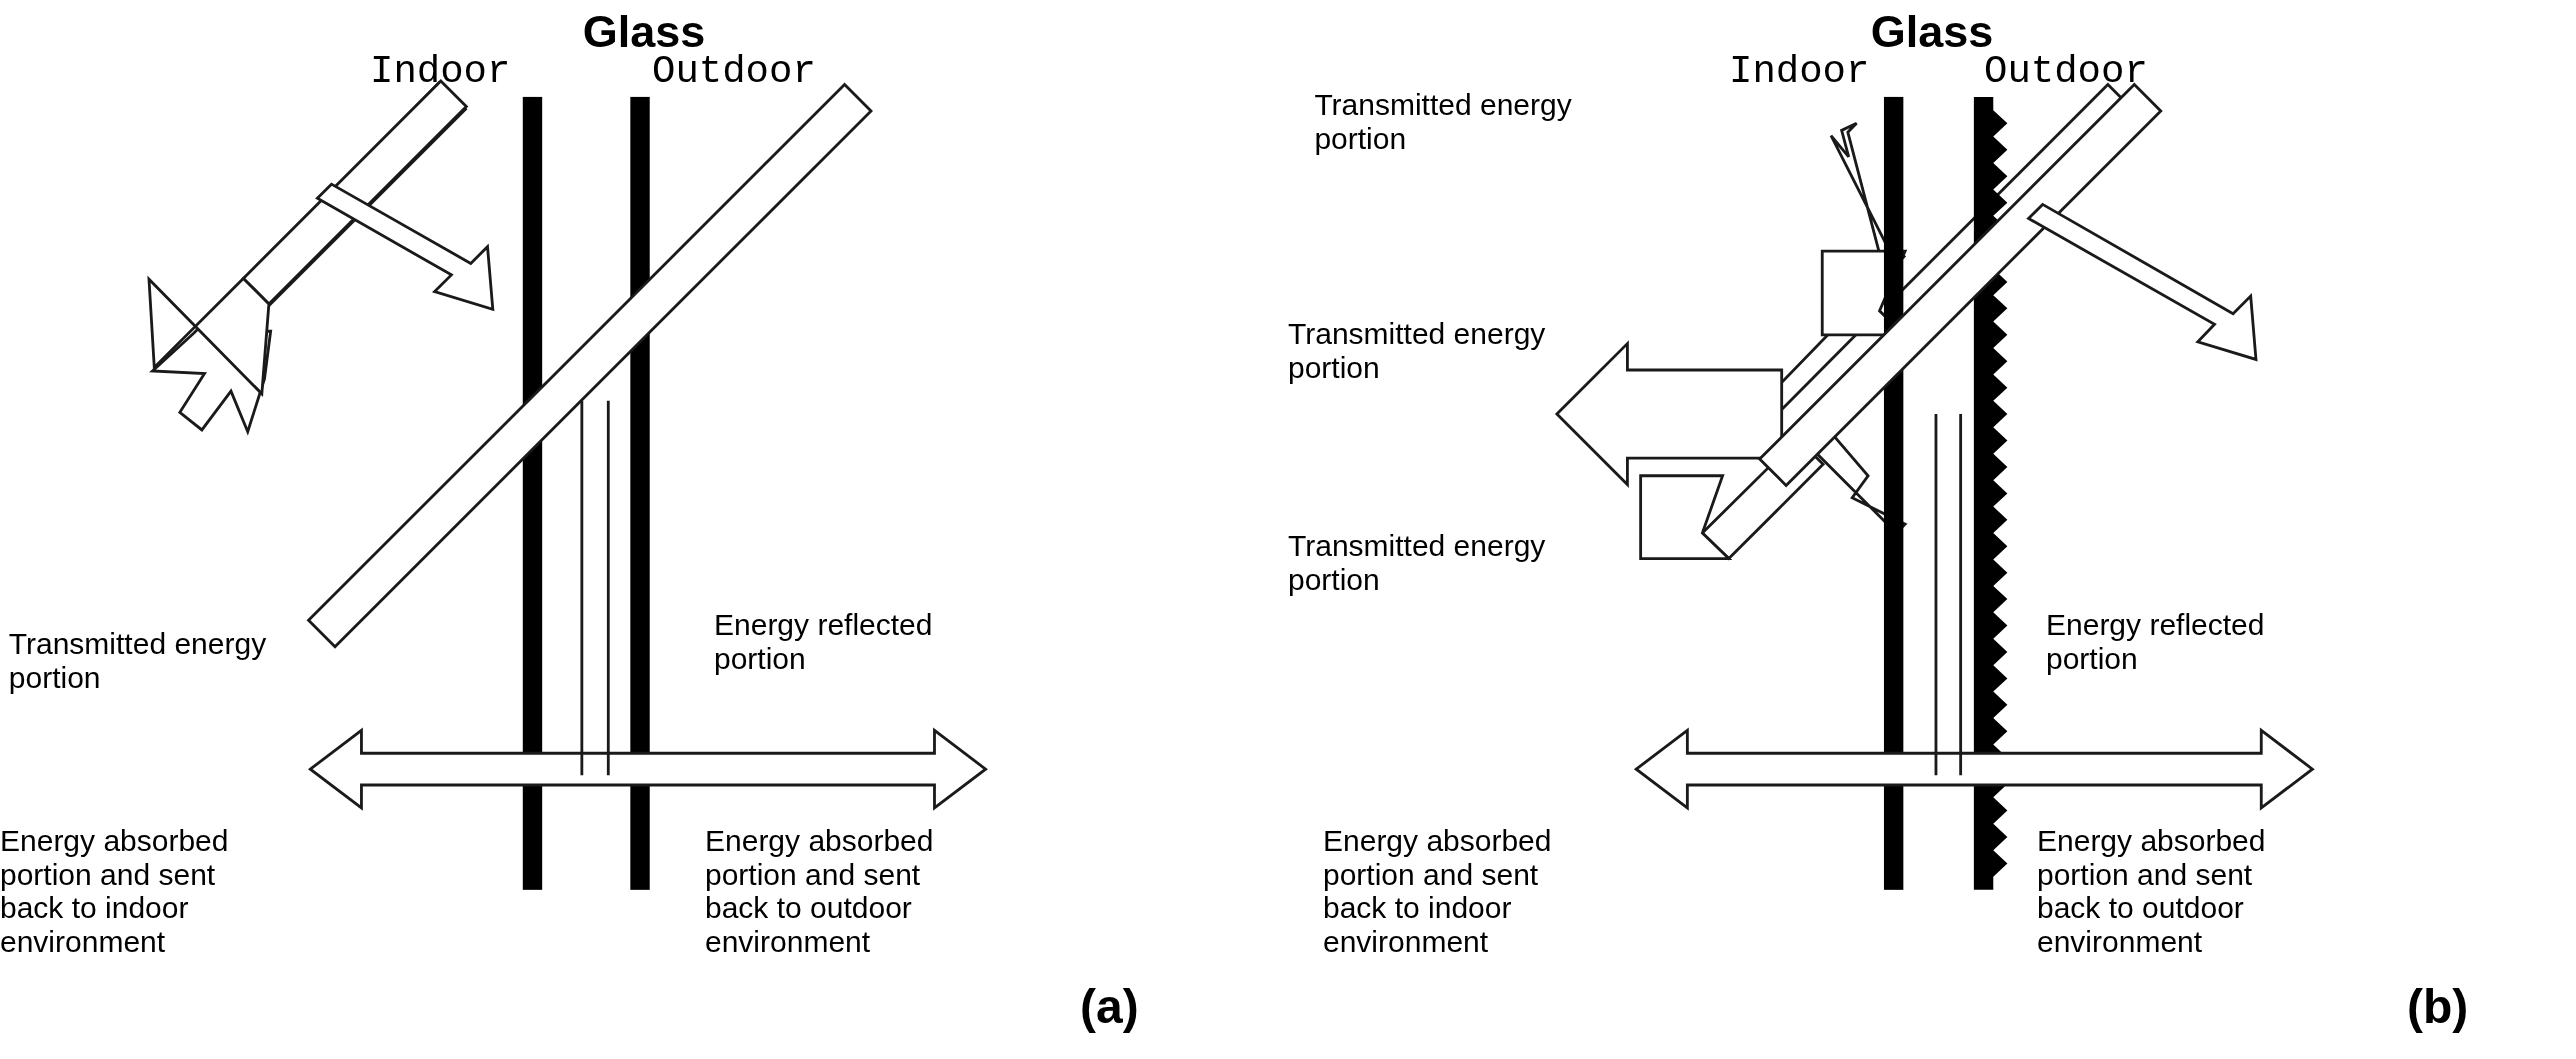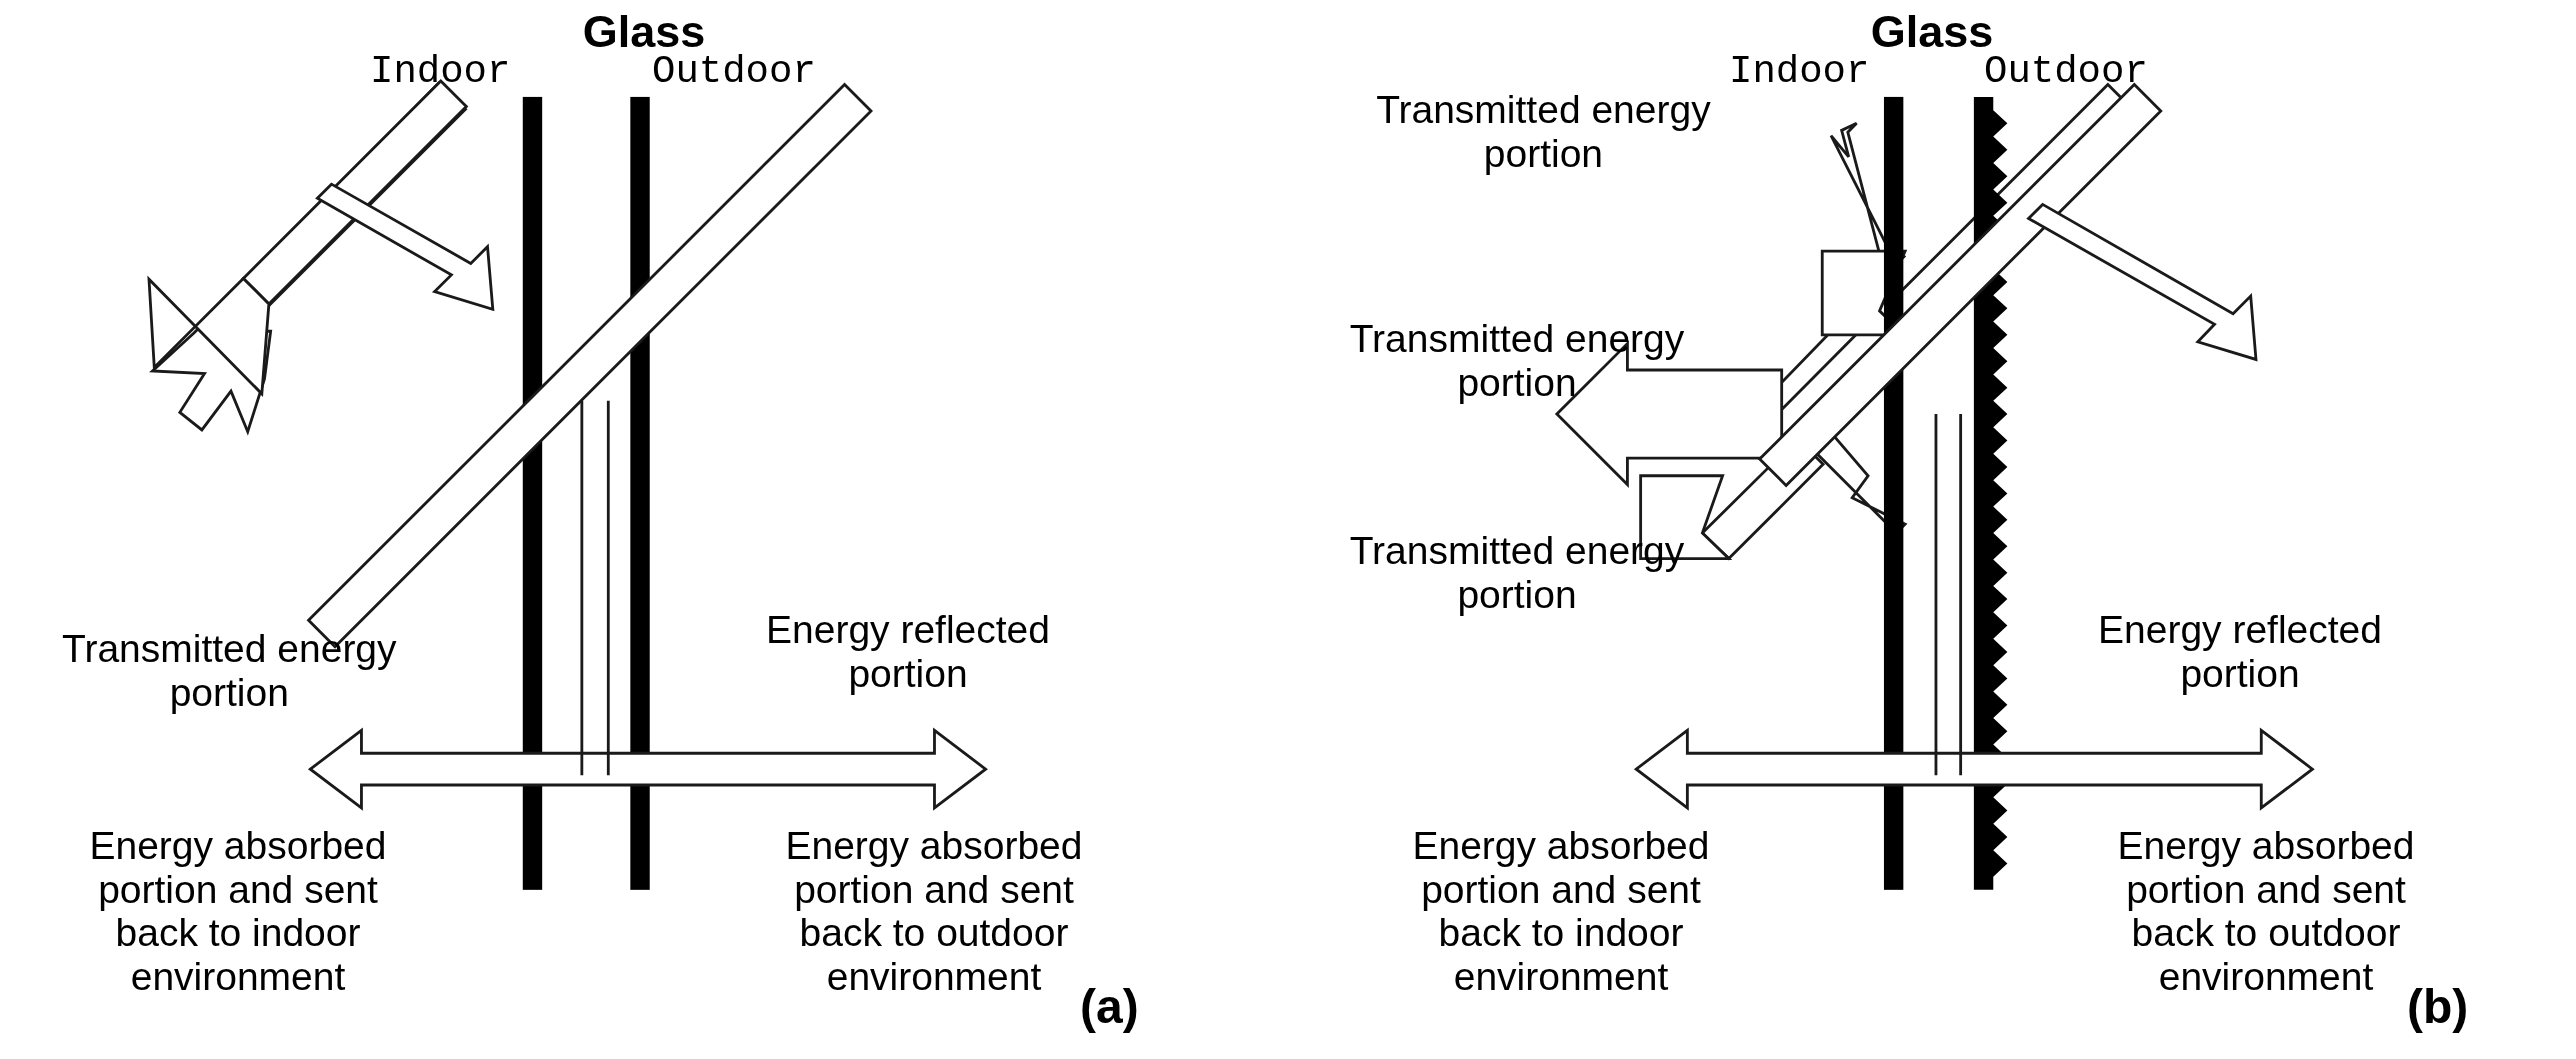--- a/index.html
+++ b/index.html
@@ -10,21 +10,21 @@
     color:#000;overflow:hidden;position:relative;
   }
   #figure{position:absolute;left:0;top:0;width:2576px;height:1059px;}
   .panel{position:absolute;top:0;height:1059px;width:1288px;}
   #panel-a{left:0;}
   #panel-b{left:1288px;}
   svg.layer{position:absolute;left:0;top:0;width:100%;height:100%;overflow:visible;}
   .txt{position:absolute;white-space:pre;line-height:1.12;}
   .glass-title{font-size:45px;font-weight:bold;text-align:center;}
   .side-label{font-size:39px;font-family:Liberation Mono, monospace;}
-  .body-label{font-size:39px;text-align:center;}
+  .body-label{font-size:30px;}
   .panel-tag{font-size:48px;font-weight:bold;}
   .arrow{fill:#ffffff;stroke:#1a1a1a;stroke-width:3.2;stroke-linejoin:miter;}
   .pane{fill:#000000;}
 </style>
 </head>
 <body>
 
 <div id="figure">
 
   <div class="panel" id="panel-a">

